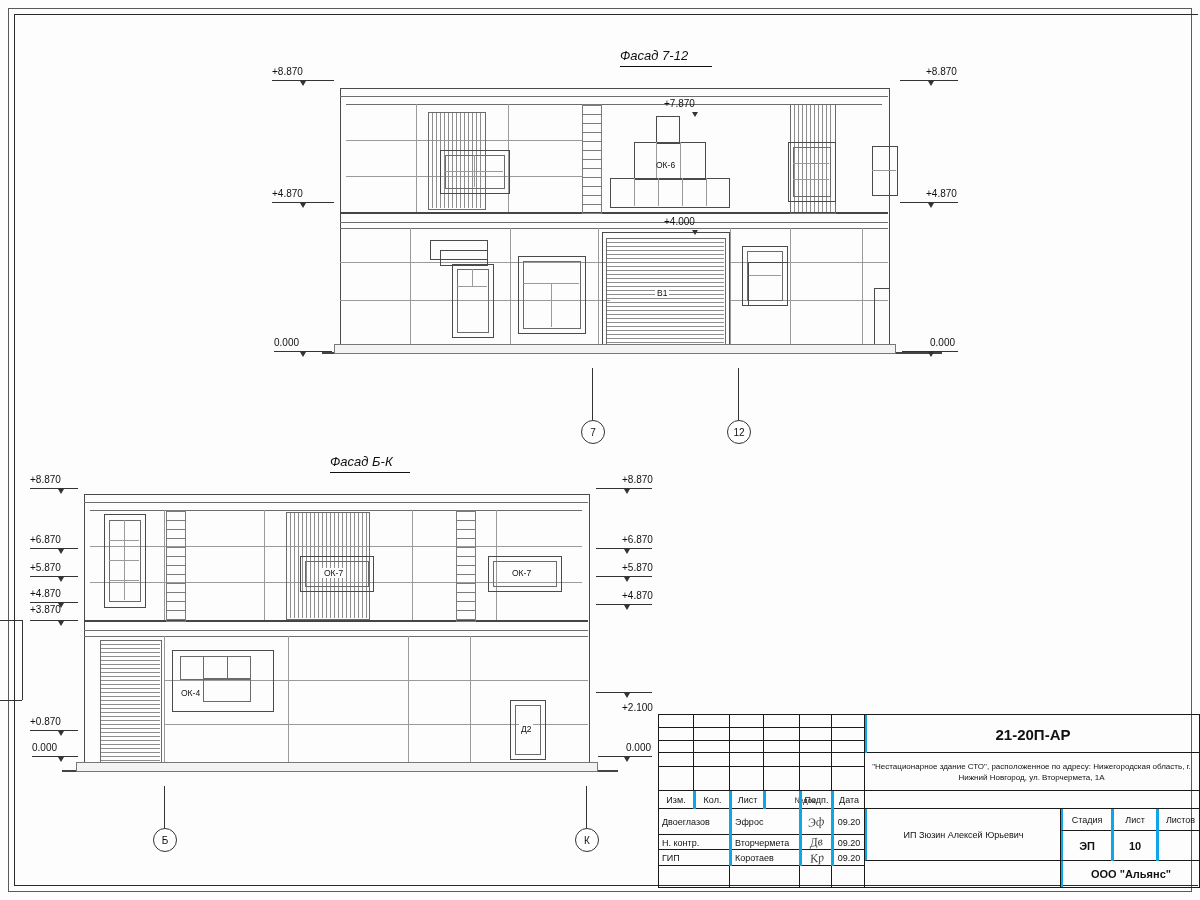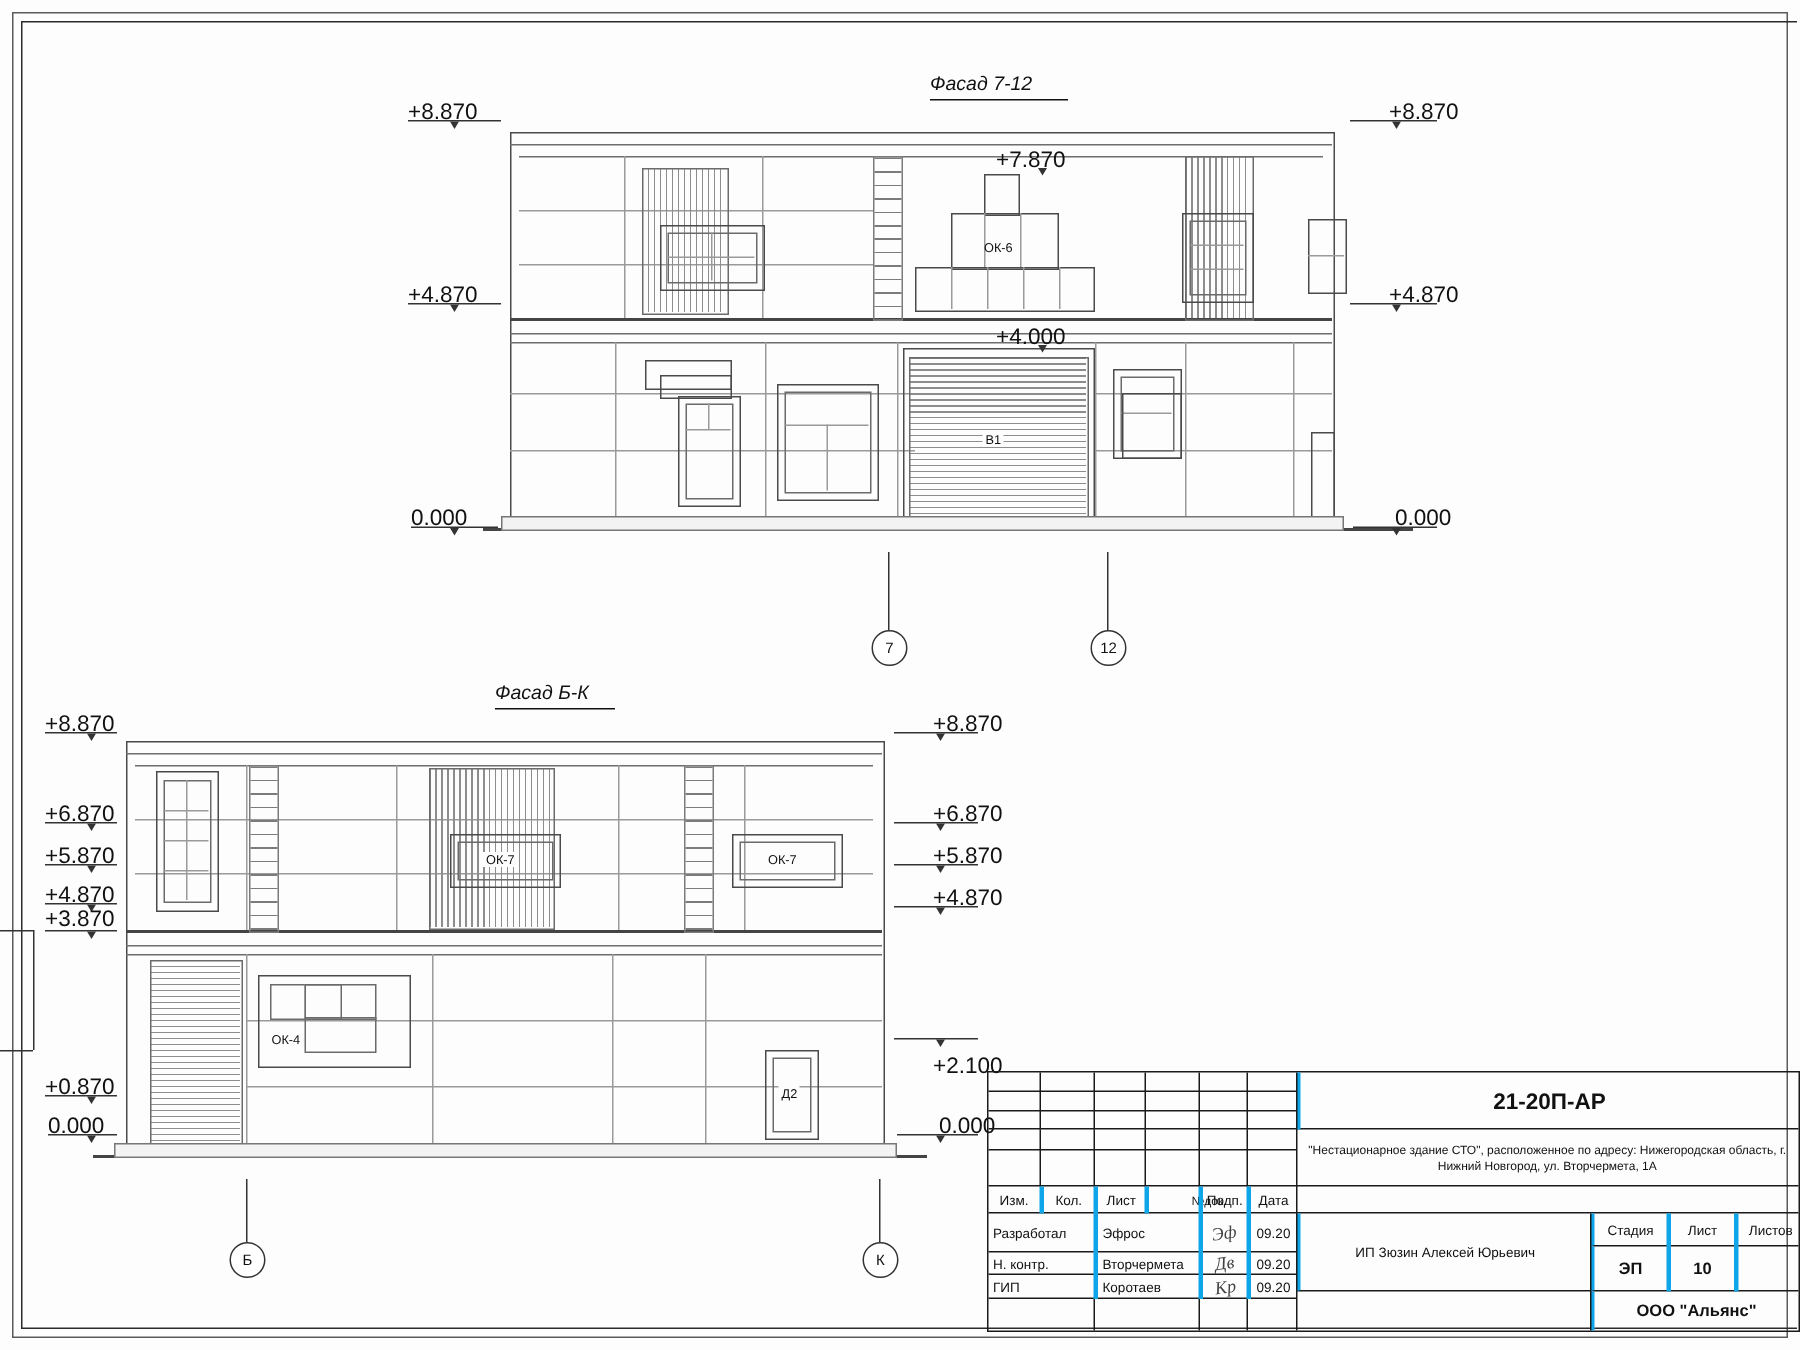--- a/index.html
+++ b/index.html
@@ -52,21 +52,21 @@
   .title-it{
     position:absolute;
     font-style:italic;
     font-size:13px;
     color:#111;
     white-space:nowrap;
     text-align:right;
   }
   .lvl{
     position:absolute;
-    font-size:15px;
+    font-size:10px;
     color:#111;
     white-space:nowrap;
   }
   .mark{
     position:absolute;
     font-size:8.5px;
     color:#111;
     white-space:nowrap;
   }
   .arrow-d{
@@ -403,21 +403,21 @@
       <div class="c ctr" style="left:0;top:0;width:34px;height:18px;">Изм.</div>
       <div class="c ctr bl" style="left:34px;top:0;width:36px;height:18px;">Кол.</div>
       <div class="c ctr bl" style="left:70px;top:0;width:34px;height:18px;">Лист</div>
       <div class="c ctr bl" style="left:104px;top:0;width:36px;height:18px;font-size:8px;padding-left:40px;">№док.</div>
       <div class="c ctr bl" style="left:140px;top:0;width:32px;height:18px;">Подп.</div>
       <div class="c ctr bl" style="left:172px;top:0;width:33px;height:18px;">Дата</div>
     </div>
     <div class="c bb" style="left:205px;top:76px;width:335px;height:18px;"></div>
 
     <div class="c bb" style="left:0;top:94px;width:205px;height:26px;">
-      <div class="c lft" style="left:0;top:0;width:70px;height:26px;">Разработал</div>
+      <div class="c lft" style="left:0;top:0;width:70px;height:26px;">Двоеглазов</div>
       <div class="c lft bl" style="left:70px;top:0;width:70px;height:26px;">Эфрос</div>
       <div class="c ctr bl" style="left:140px;top:0;width:32px;height:26px;">
         <span class="sig">Эф</span>
       </div>
       <div class="c ctr bl" style="left:172px;top:0;width:33px;height:26px;">09.20</div>
     </div>
 
     <div class="c ctr bl bb" style="left:205px;top:94px;width:196px;height:52px;">ИП Зюзин Алексей Юрьевич</div>
 
     <div class="c bl bb" style="left:401px;top:94px;width:139px;height:22px;">

